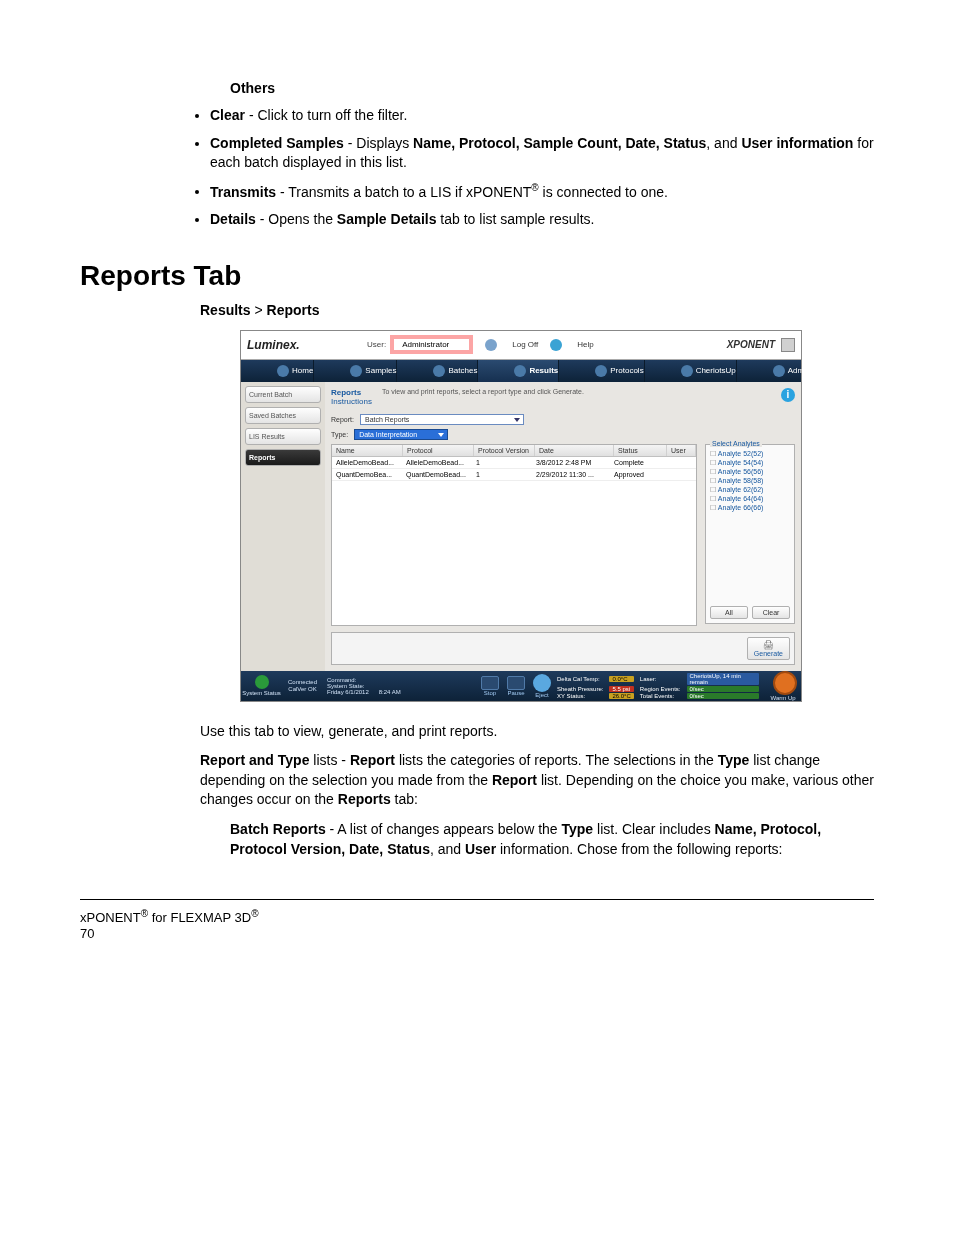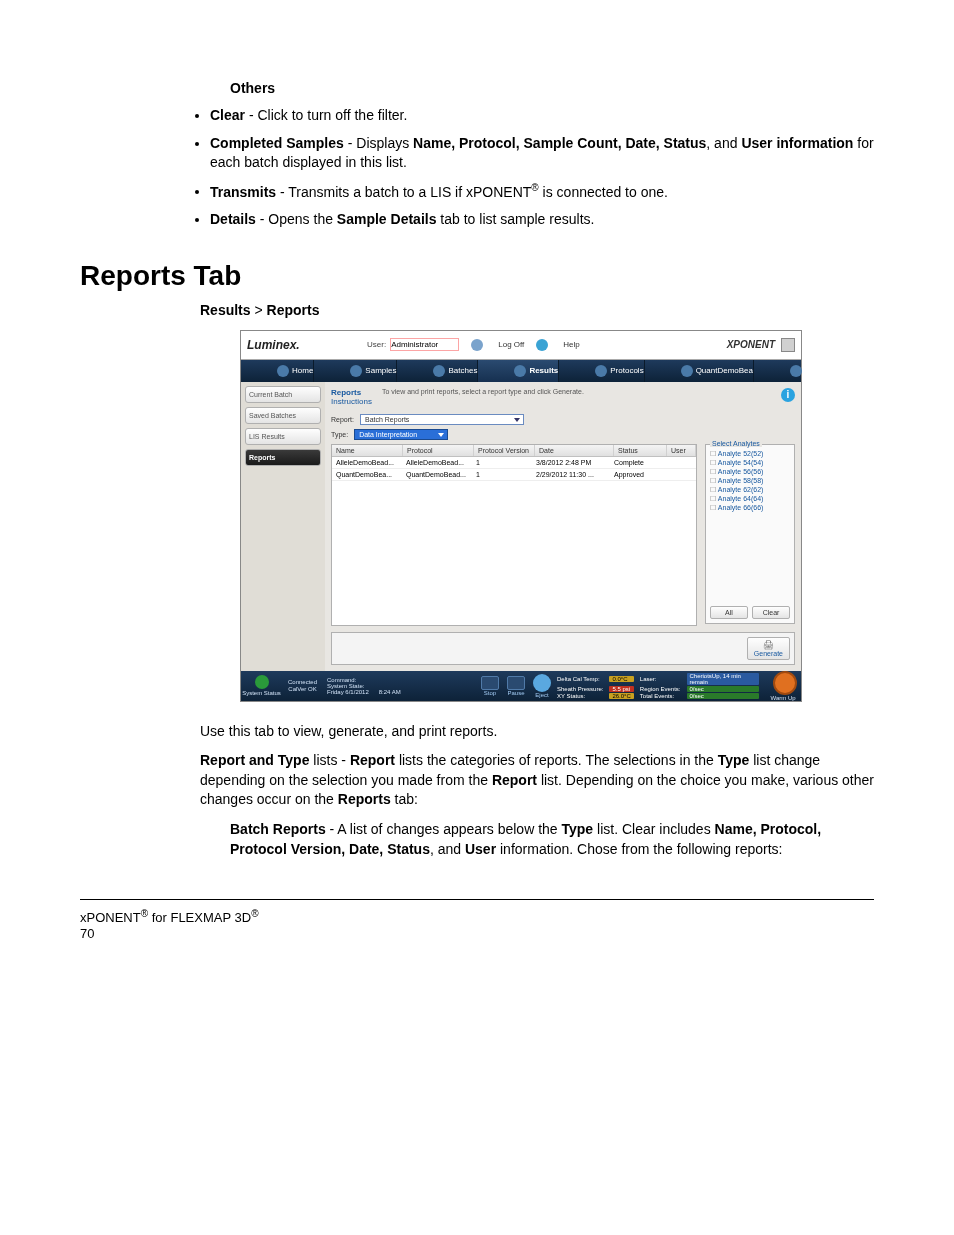--- a/index.html
+++ b/index.html
@@ -35,21 +35,21 @@
     background: #e8e6e2;
     font-family: Arial, sans-serif;
   }
   .app-top {
     display: flex; align-items: center; background: #fff;
     border-bottom: 1px solid #aaa; padding: 4px 6px; height: 20px;
   }
   .logo { font-weight: bold; font-style: italic; font-size: 12px; color: #222; flex: 0 0 90px; }
   .logo::after { content: "."; }
   .user-lbl { color: #444; margin-left: 30px; }
-  .user-val { background: #fff; border: 1px solid #fca5a5; padding: 1px 20px 1px 0; margin-left: 4px; }
+  .user-val { background: #fff; border: 4px solid #fca5a5; padding: 1px 20px 1px 8px; margin-left: 4px; }
   .toplink { display: flex; align-items: center; gap: 15px; margin-left: 12px; color: #333; }
   .icon-circle { width: 12px; height: 12px; border-radius: 50%; display: inline-block; }
   .ic-logoff { background: #7aa3cc; }
   .ic-help { background: #3aa3d4; }
   .xponent { font-weight: bold; font-style: italic; font-size: 10px; margin-left: auto; color: #333; }
   .win-icon { width: 12px; height: 12px; background: #d0d0d0; border: 1px solid #888; margin-left: 6px; }
 
   .tabbar { display: flex; background: linear-gradient(#1e3a5c, #0d2238); height: 22px; align-items: stretch; }
   .tab { flex: 1; display: flex; align-items: center; justify-content: center; gap: 3px; color: #fff; border-right: 1px solid #0a1a2a; cursor: pointer; padding-left: 36px; }
   .tab.active { background: linear-gradient(#2a4a70, #163050); font-weight: bold; }
@@ -176,21 +176,21 @@
     <div class="tab active">
           <span class="tabicon"></span>
           <span>Results</span>
         </div>
     <div class="tab">
           <span class="tabicon"></span>
           <span>Protocols</span>
         </div>
     <div class="tab">
           <span class="tabicon"></span>
-          <span>QuantDemoBea</span>
+          <span>CheriotsUp</span>
         </div>
     <div class="tab">
           <span class="tabicon"></span>
           <span>Admin</span>
         </div>
   </div>
   <div class="app-body">
     <div class="sidebar">
       <div class="side-item">Current Batch</div>
       <div class="side-item">Saved Batches</div>

